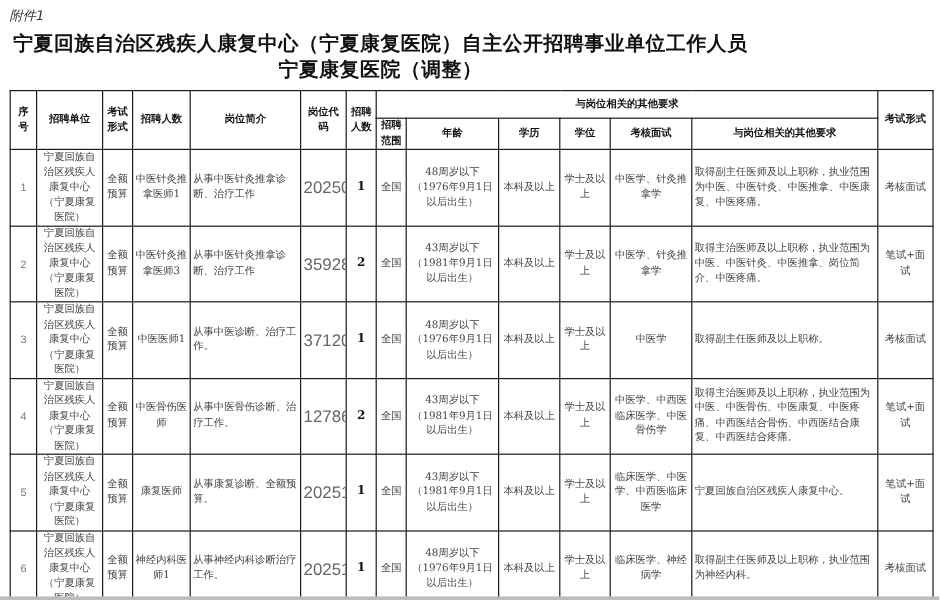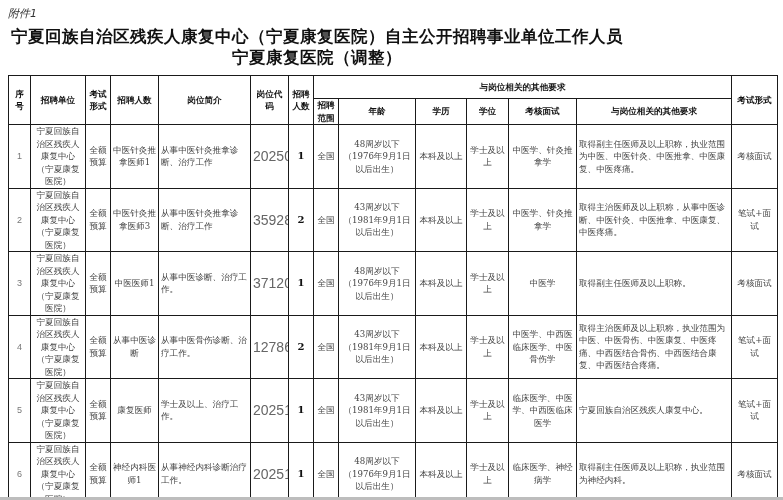--- a/index.html
+++ b/index.html
@@ -94,21 +94,21 @@
       <td>全额预算</td>
       <td>中医针灸推拿医师3</td>
       <td class="left">从事中医针灸推拿诊断、治疗工作</td>
       <td class="code">359282</td>
       <td class="num">2</td>
       <td>全国</td>
       <td>43周岁以下（1981年9月1日以后出生）</td>
       <td>本科及以上</td>
       <td>学士及以上</td>
       <td>中医学、针灸推拿学</td>
-      <td class="left">取得主治医师及以上职称，从事中医诊断、中医针灸、中医推拿、中医康复、中医疼痛。</td>
+      <td class="left">取得主治医师及以上职称，执业范围为中医、中医针灸、中医推拿、岗位简介、中医疼痛。</td>
       <td>笔试+面试</td>
     </tr>
     <tr class="row">
       <td class="idx">3</td>
       <td>宁夏回族自治区残疾人康复中心（宁夏康复医院）</td>
       <td>全额预算</td>
       <td>中医医师1</td>
       <td class="left">从事中医诊断、治疗工作。</td>
       <td class="code">371202</td>
       <td class="num">1</td>
@@ -117,38 +117,38 @@
       <td>本科及以上</td>
       <td>学士及以上</td>
       <td>中医学</td>
       <td class="left">取得副主任医师及以上职称。</td>
       <td>考核面试</td>
     </tr>
     <tr class="row">
       <td class="idx">4</td>
       <td>宁夏回族自治区残疾人康复中心（宁夏康复医院）</td>
       <td>全额预算</td>
-      <td>从事中医诊断</td>
+      <td>中医骨伤医师</td>
       <td class="left">从事中医骨伤诊断、治疗工作。</td>
       <td class="code">127862</td>
       <td class="num">2</td>
       <td>全国</td>
       <td>43周岁以下（1981年9月1日以后出生）</td>
       <td>本科及以上</td>
       <td>学士及以上</td>
       <td>中医学、中西医临床医学、中医骨伤学</td>
       <td class="left">取得主治医师及以上职称，执业范围为中医、中医骨伤、中医康复、中医疼痛、中西医结合骨伤、中西医结合康复、中西医结合疼痛。</td>
       <td>笔试+面试</td>
     </tr>
     <tr class="row">
       <td class="idx">5</td>
       <td>宁夏回族自治区残疾人康复中心（宁夏康复医院）</td>
       <td>全额预算</td>
       <td>康复医师</td>
-      <td class="left">学士及以上、治疗工作。</td>
+      <td class="left">从事康复诊断、全额预算。</td>
       <td class="code">202510</td>
       <td class="num">1</td>
       <td>全国</td>
       <td>43周岁以下（1981年9月1日以后出生）</td>
       <td>本科及以上</td>
       <td>学士及以上</td>
       <td>临床医学、中医学、中西医临床医学</td>
       <td class="left">宁夏回族自治区残疾人康复中心。</td>
       <td>笔试+面试</td>
     </tr>

